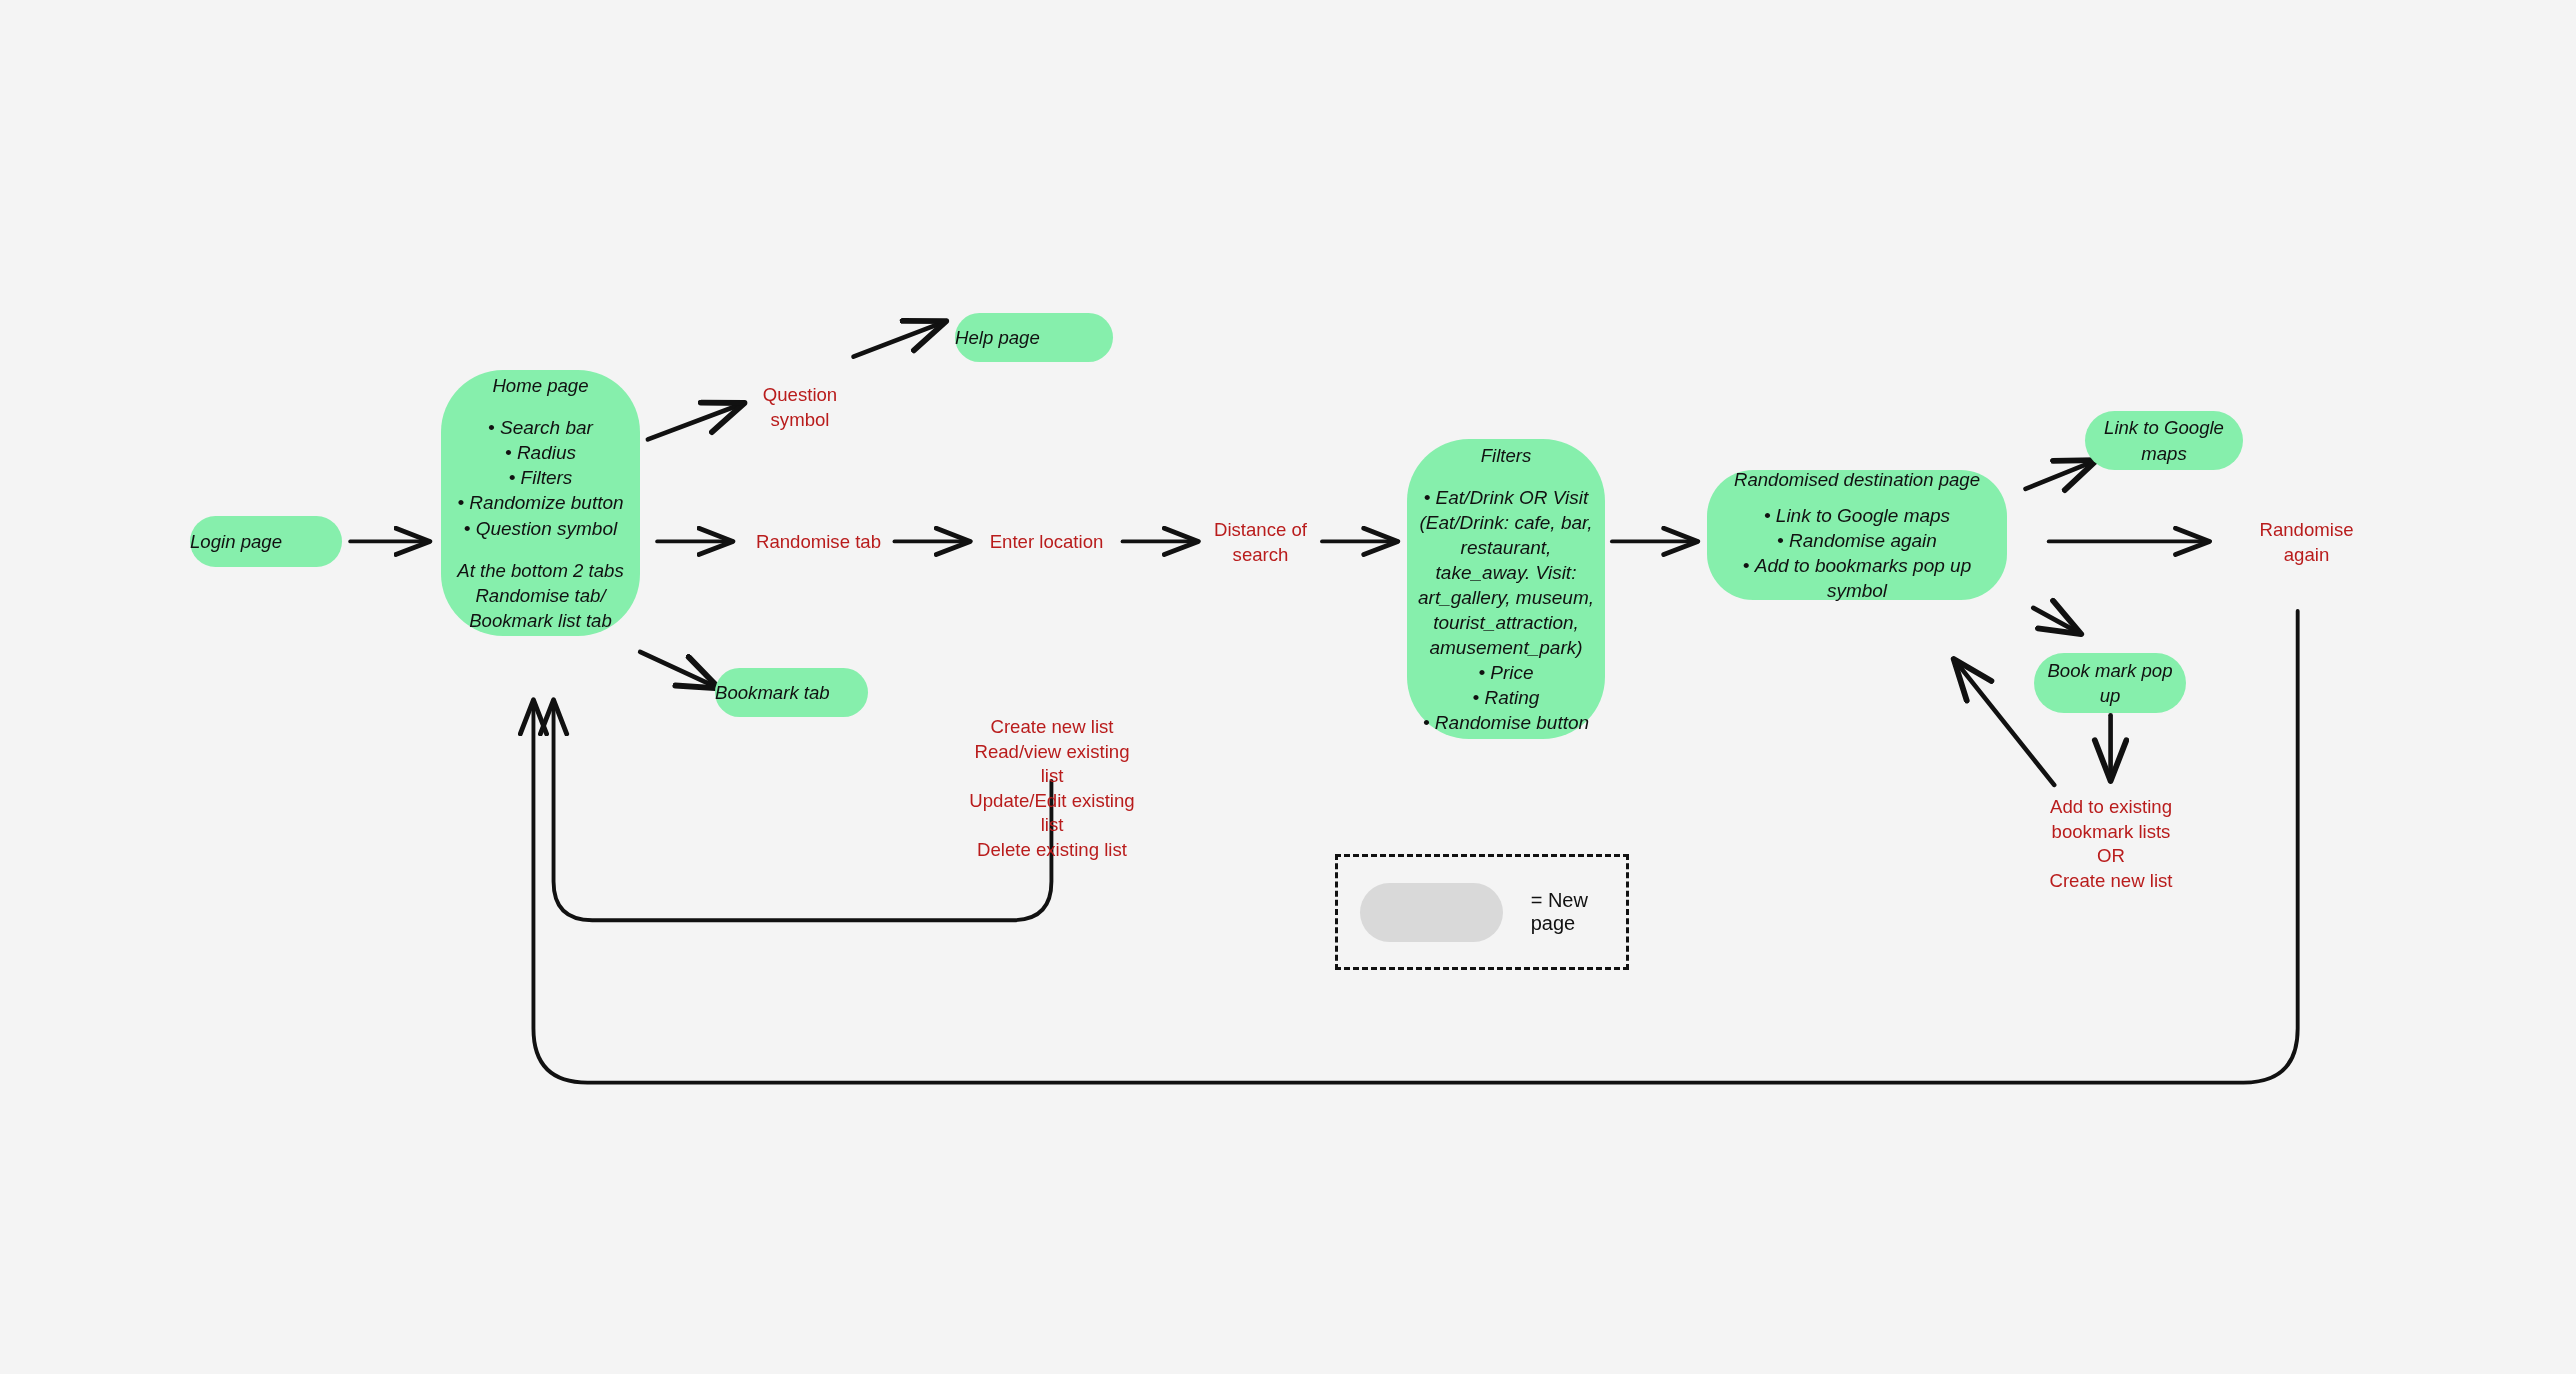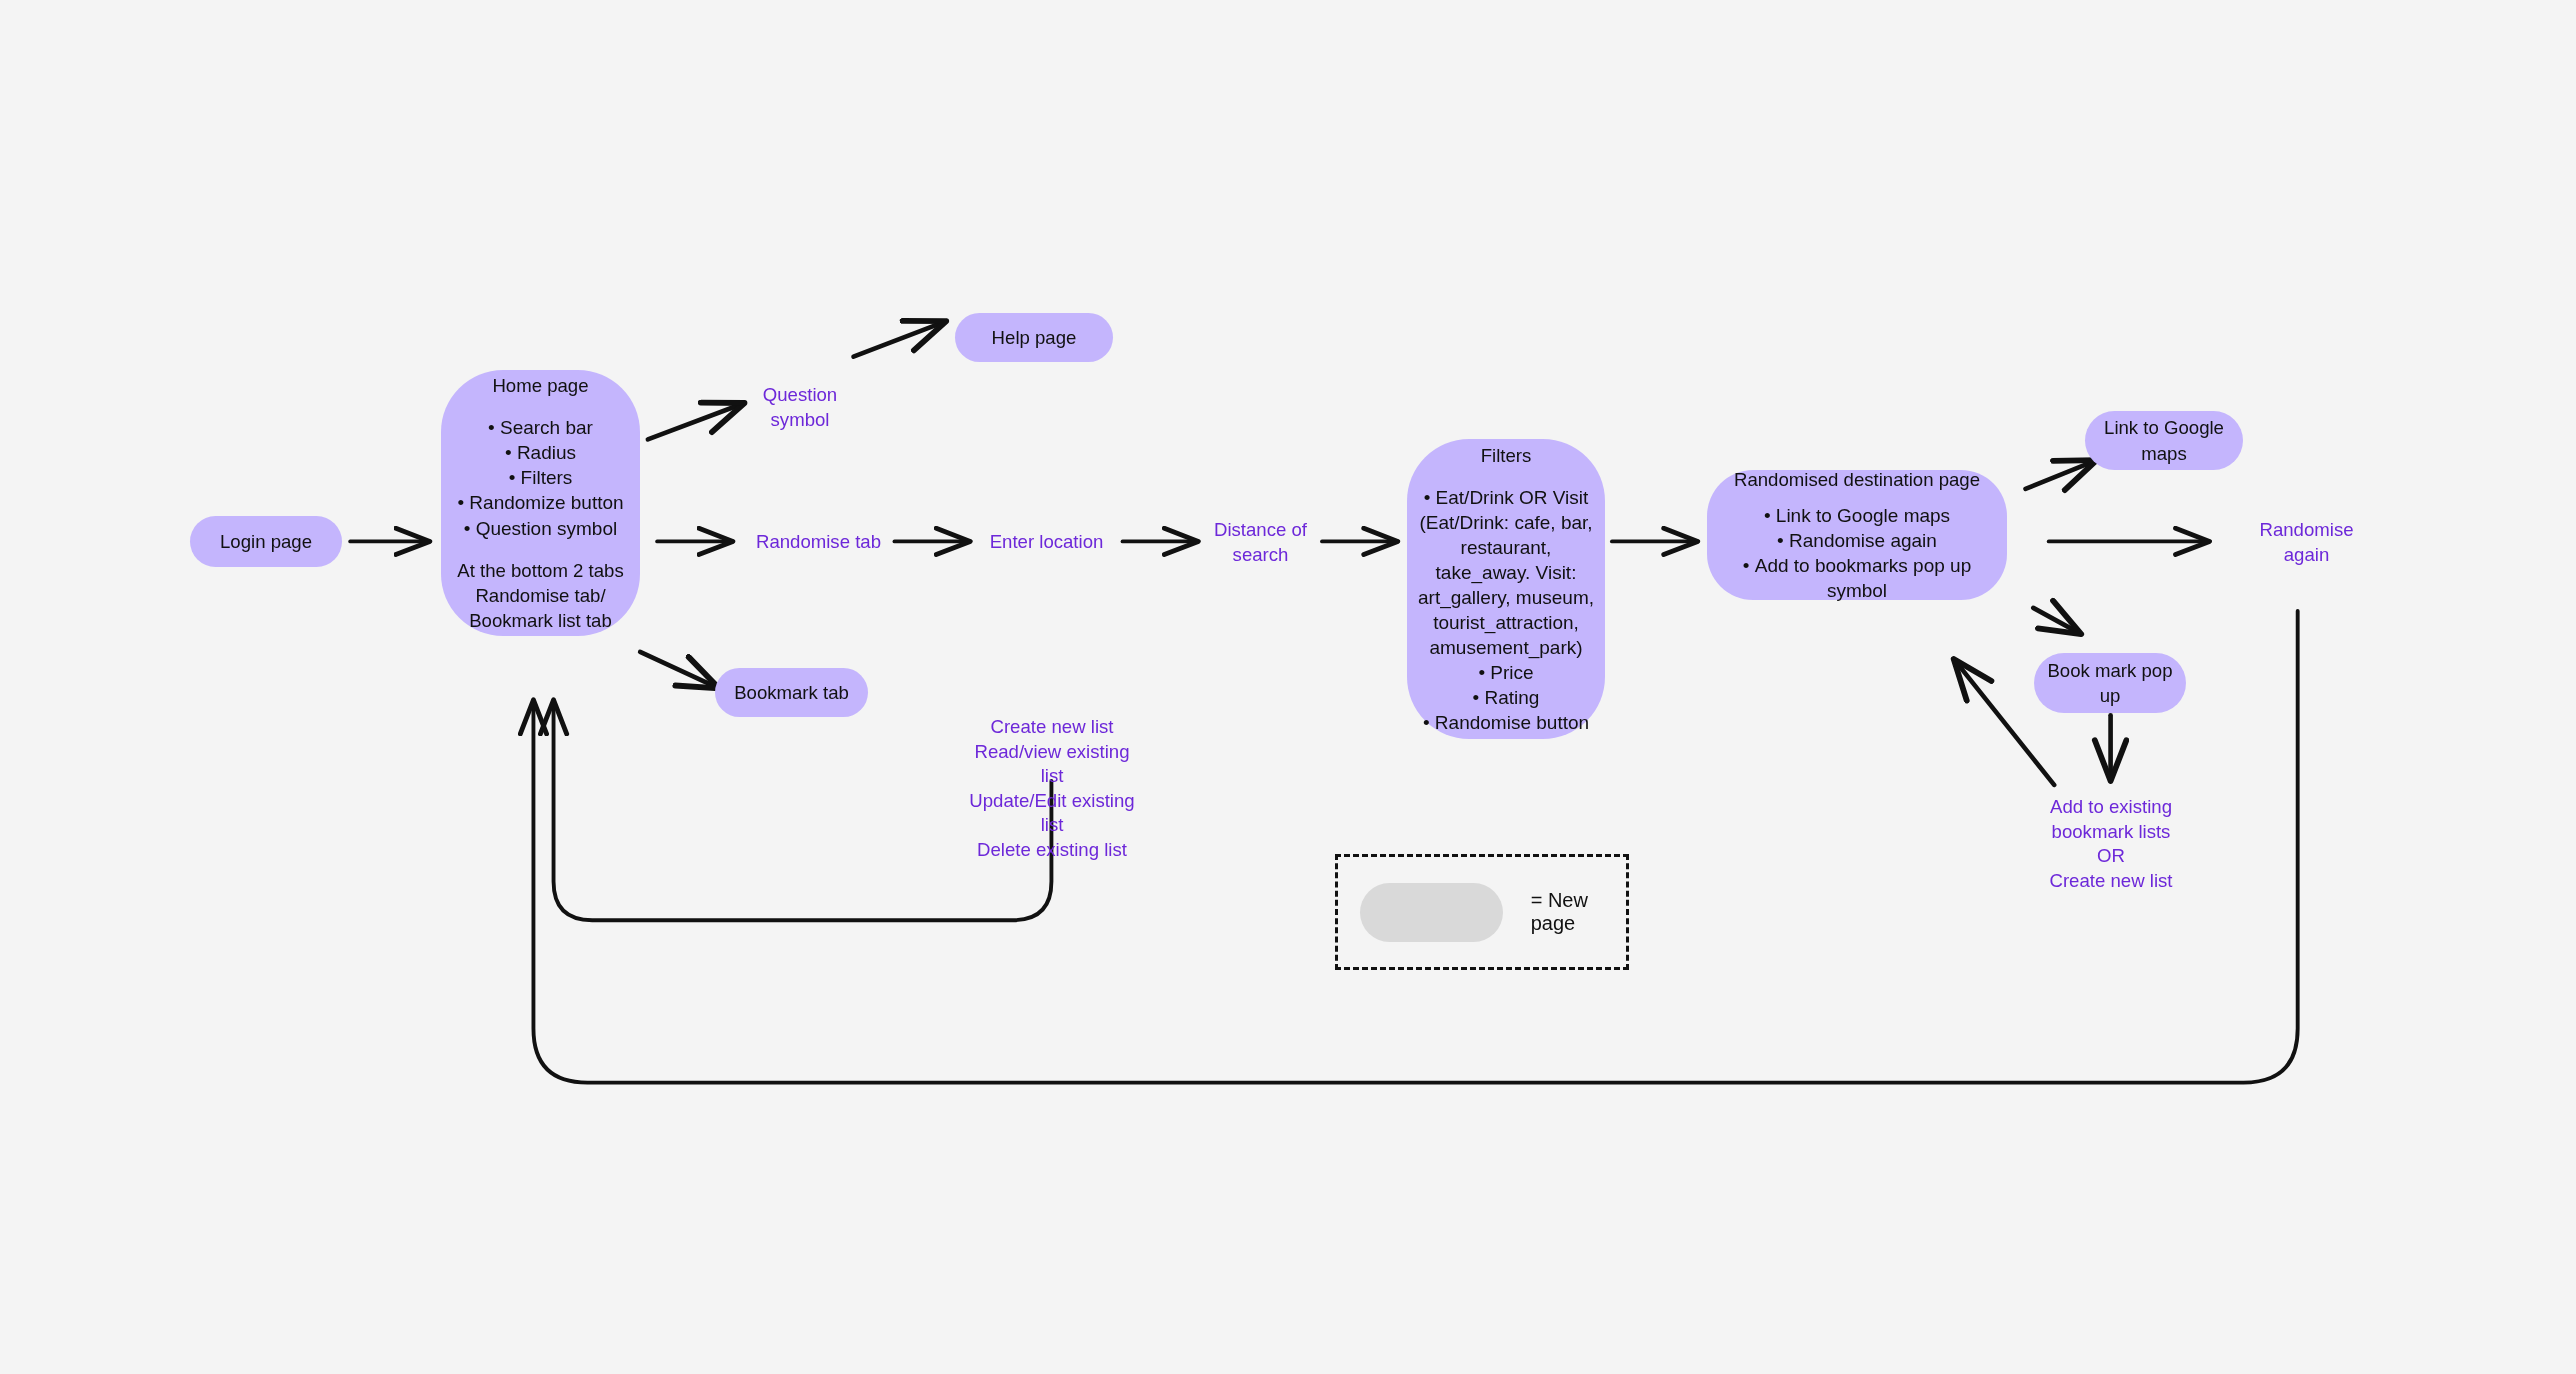--- a/index.html
+++ b/index.html
@@ -8,38 +8,39 @@
     background:#f4f4f4;
     font-family:"Liberation Sans", sans-serif;
     color:#111111;
     overflow:hidden;
     position:relative;
   }
   #canvas{position:absolute;left:0;top:0;width:2576px;height:1375px;}
   svg.edges{position:absolute;left:0;top:0;width:2576px;height:1375px;pointer-events:none;}
   .node{
     position:absolute;
-    background:#c4b5fd;
+    background:#86efac;
     border-radius:772px;
     display:flex;
     align-items:center;
-    justify-content:center;
+    justify-content:flex-start;
     text-align:center;
     box-sizing:border-box;
+    font-style:italic;
   }
   .node.big{border-radius:62px;}
   .node-inner{width:100%;}
   .title{font-size:18.6px;line-height:1.35;}
   .plain{
     position:absolute;
     text-align:center;
     font-size:18.6px;
     line-height:1.32;
     white-space:pre-line;
-    color:#6d28d9;
+    color:#b91c1c;
   }
   ul.bul{
     list-style:none;
     margin:0;padding:0;
     font-size:19px;
     line-height:1.32;
   }
   ul.bul li{position:relative;text-align:center;}
   ul.bul li .bd{display:inline-block;}
   .legend-box{

